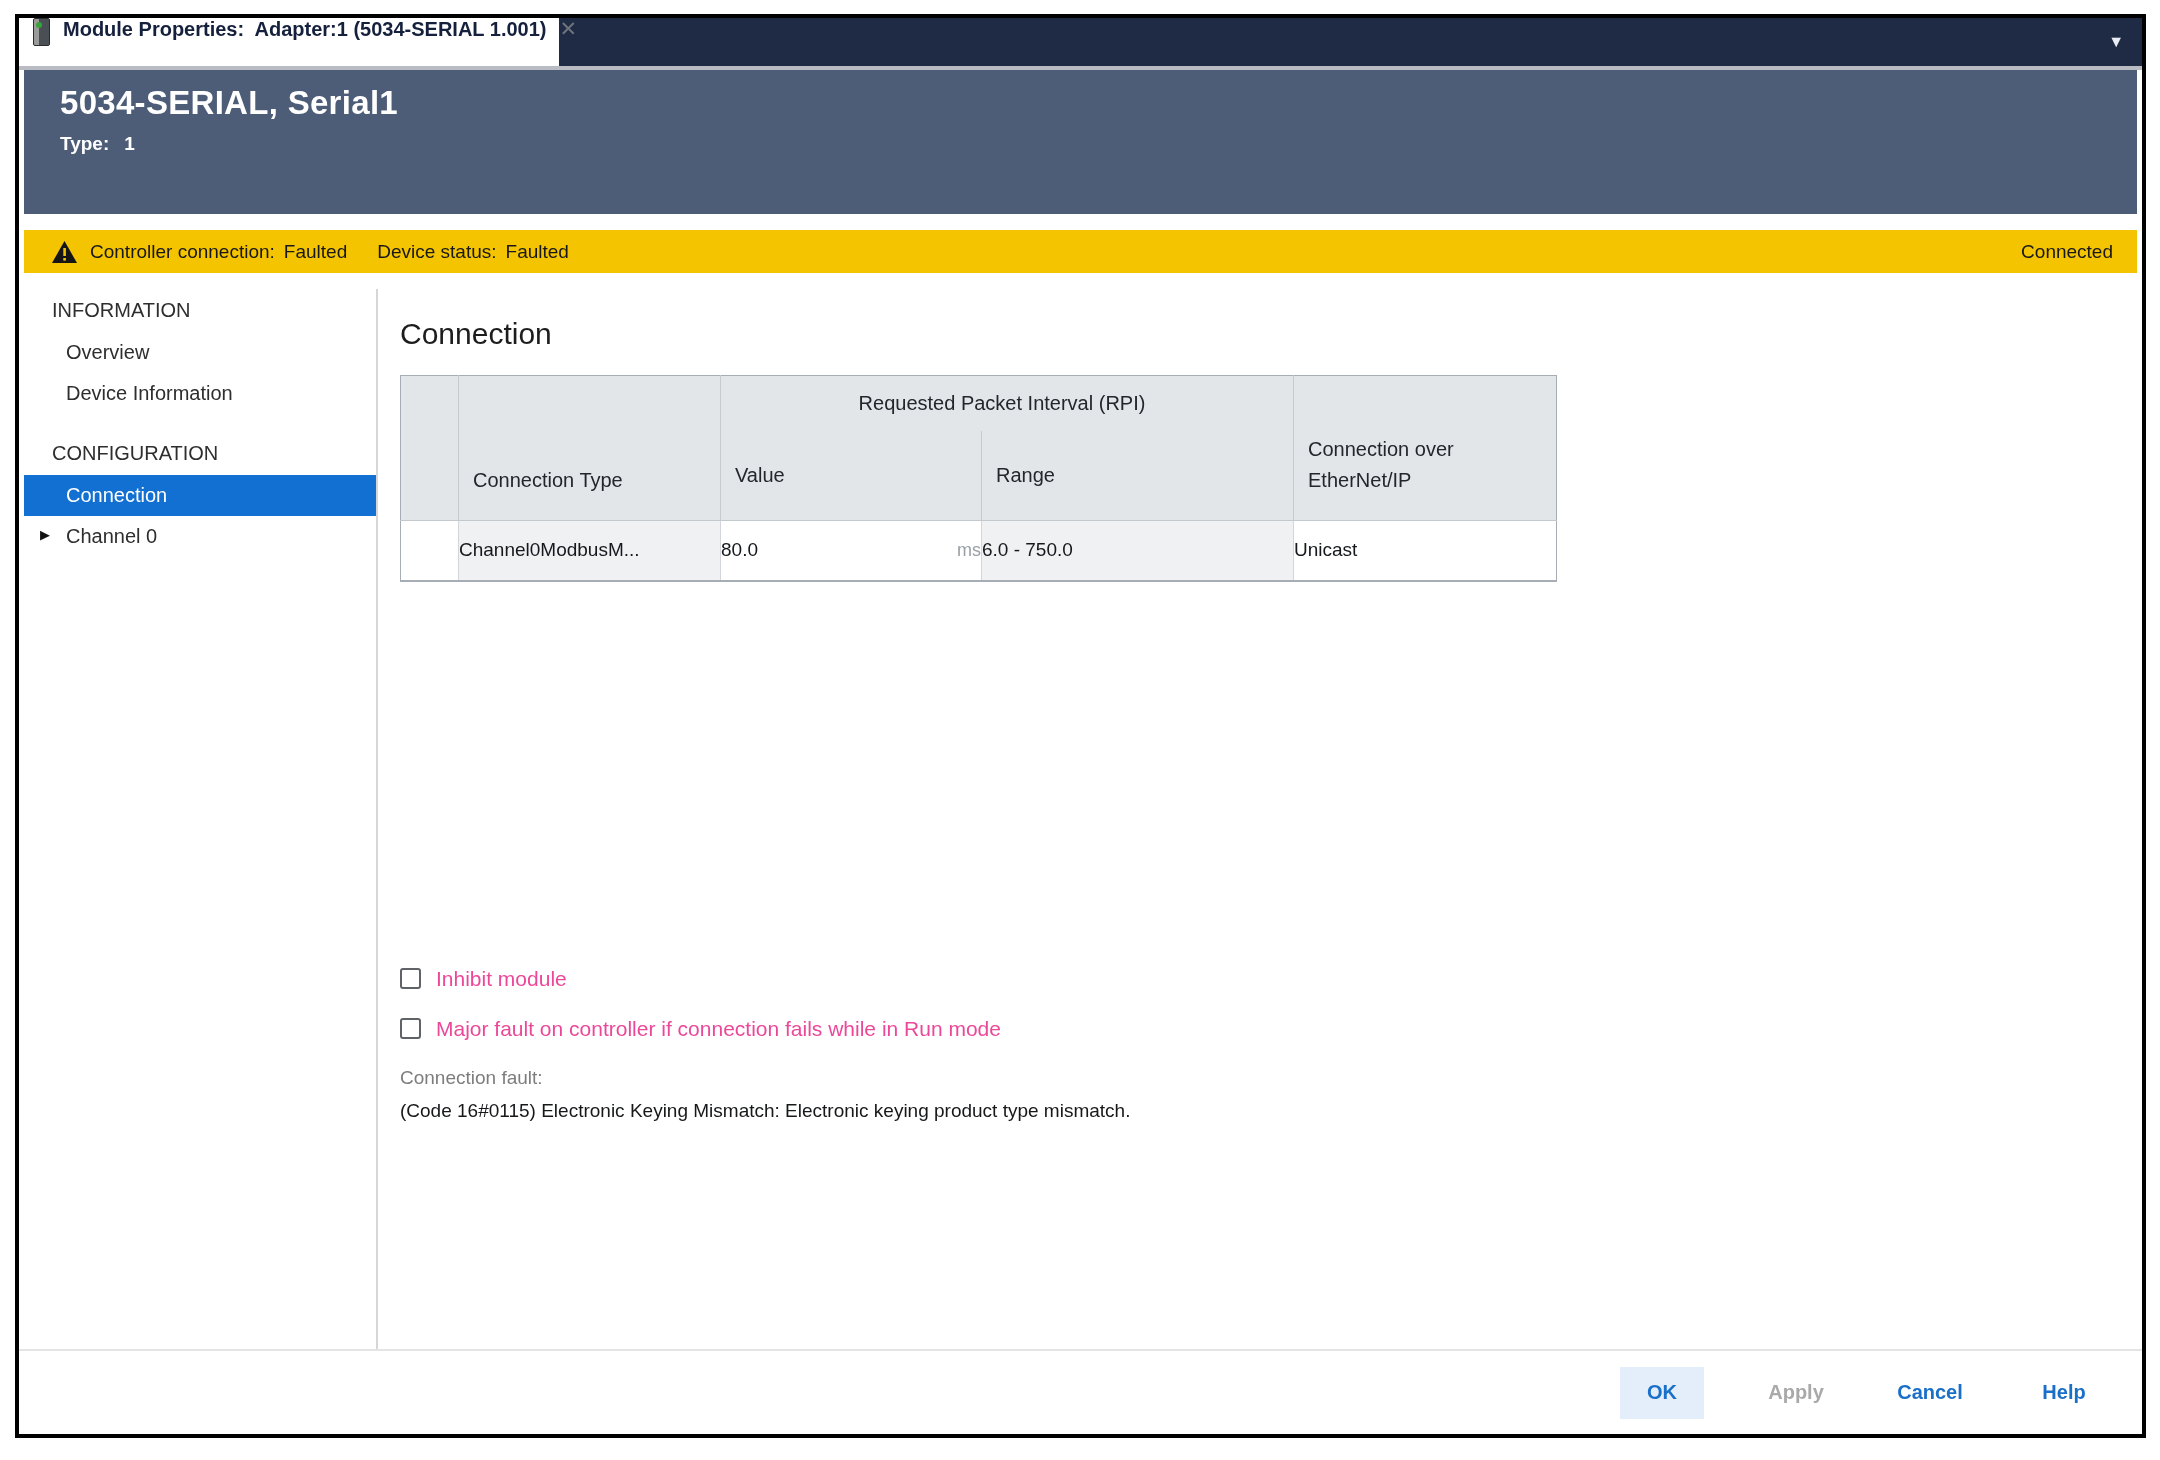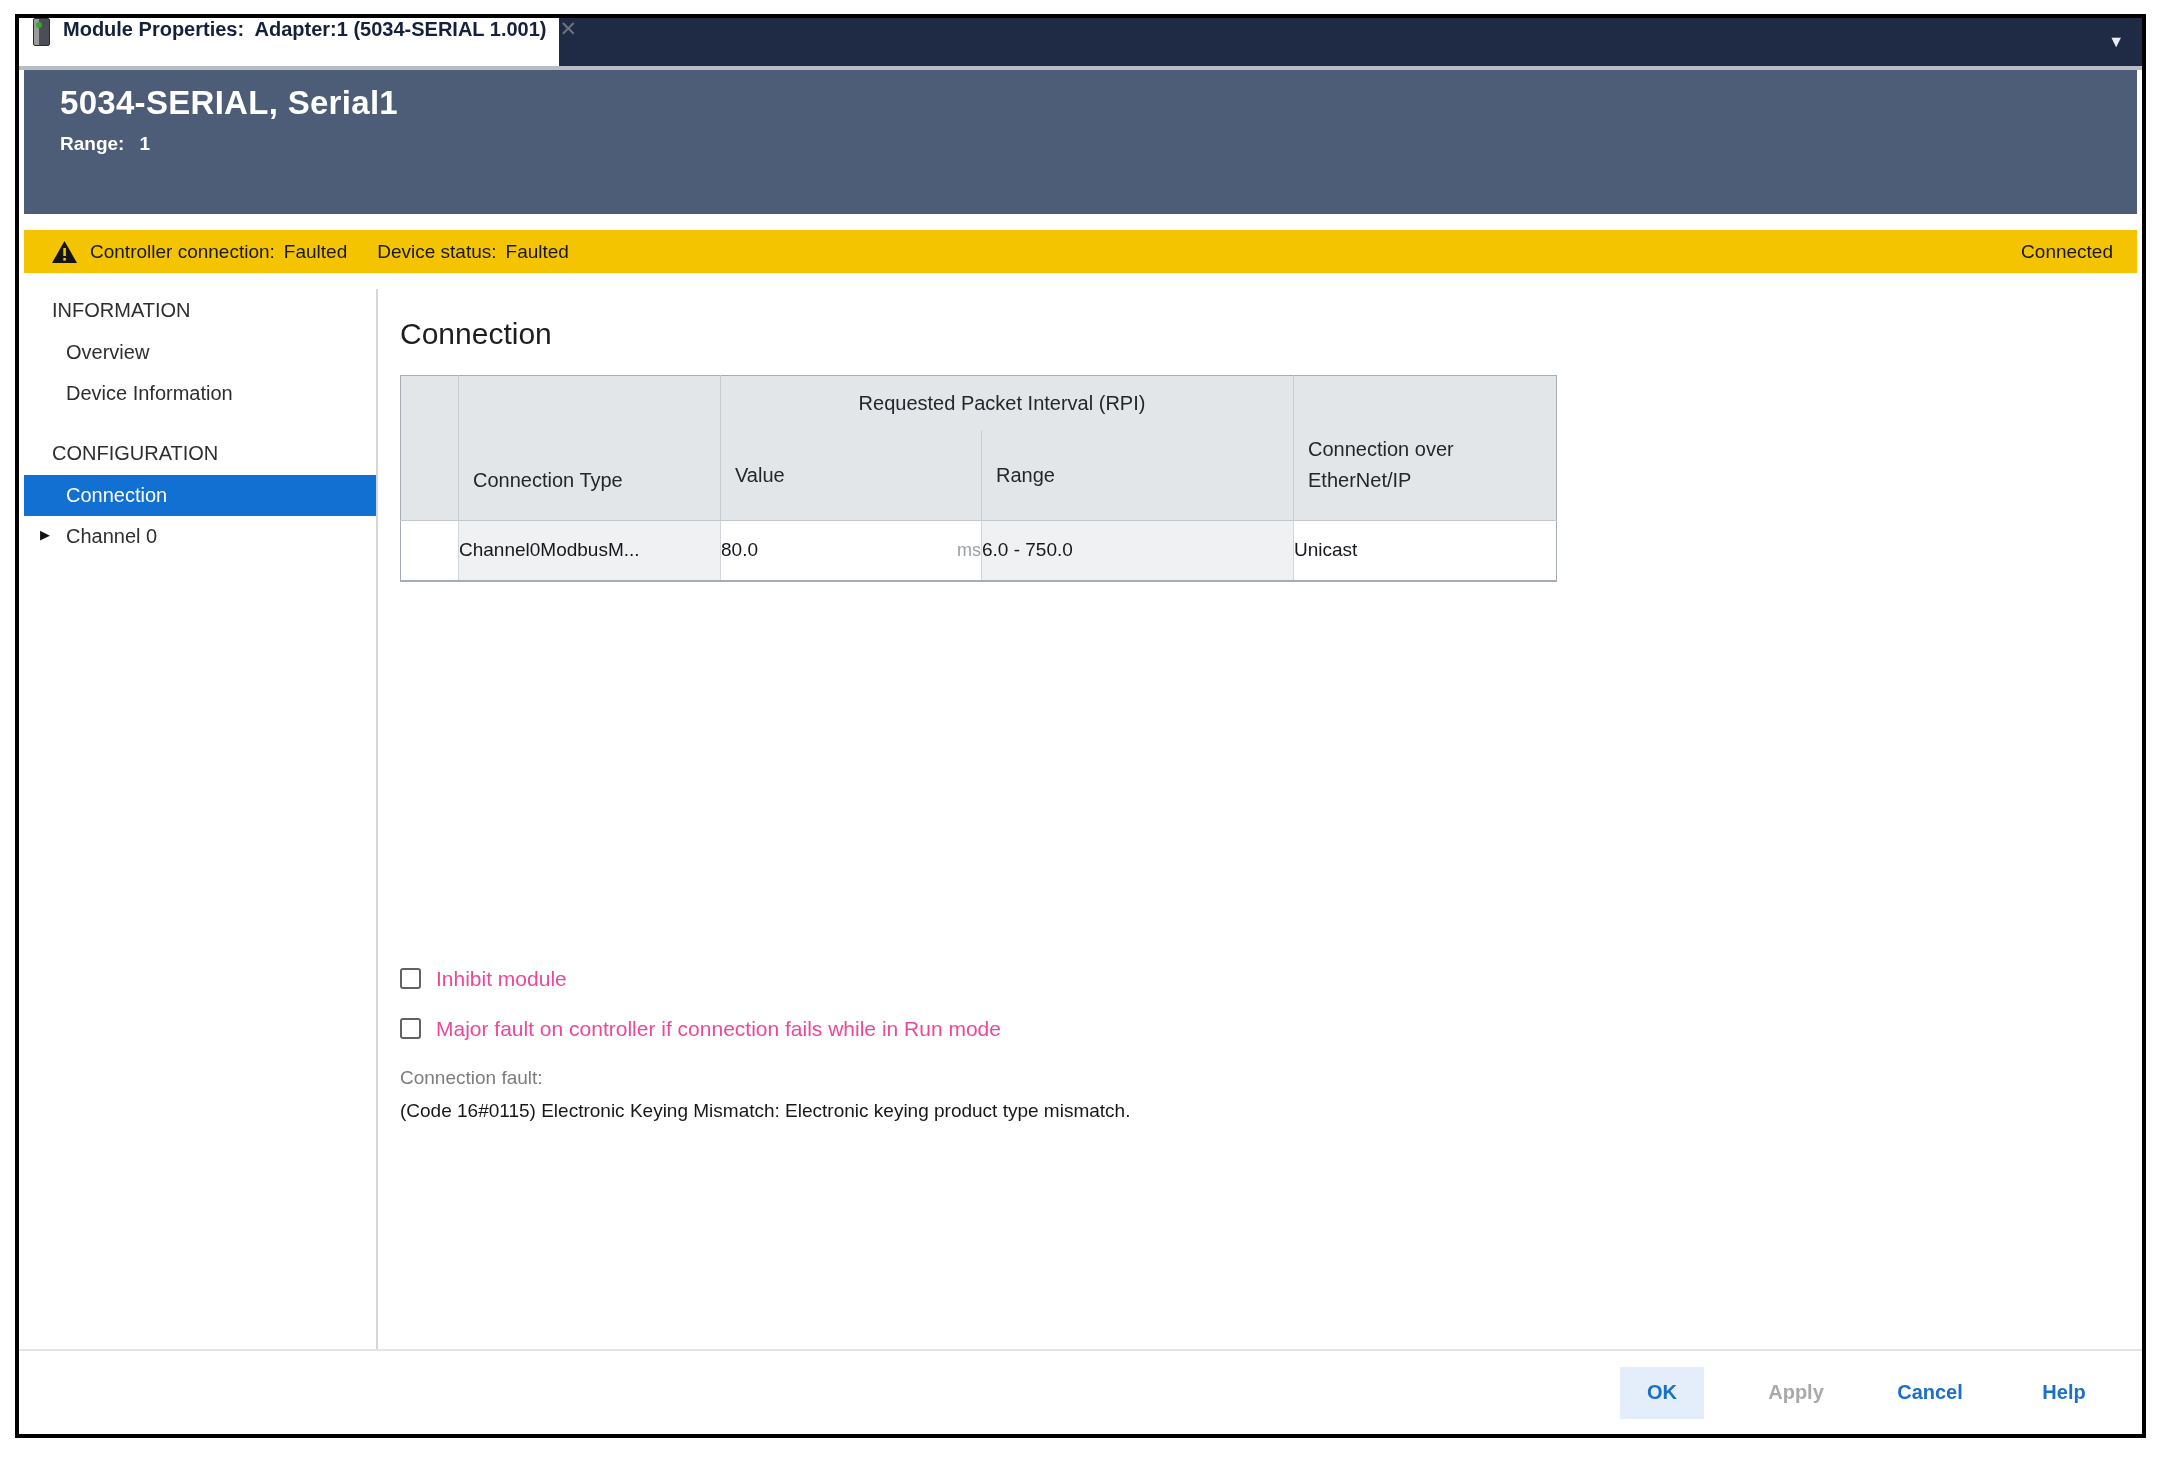--- a/index.html
+++ b/index.html
@@ -93,21 +93,21 @@
       <span class="tab-label">Module Properties:  Adapter:1 (5034-SERIAL 1.001)</span>
       <span class="tab-close">✕</span>
     </div>
     <span class="tab-caret">▼</span>
   </div>
   <div class="tabbar-sep"></div>
 
   <div class="header">
     <div class="title">5034-SERIAL, Serial1</div>
     <div class="meta">
-      <span class="lbl">Range:</span><span>1</span>
+      <span class="lbl">Type:</span><span>1</span>
     </div>
   </div>
 
   <div class="statusbar">
     <span class="warn-icon">
       <svg width="25" height="22" viewBox="0 0 25 22">
           <polygon points="12.5,0 25,22 0,22" fill="#151515"></polygon>
           <rect x="11.3" y="7" width="2.6" height="8" fill="#f5c400"></rect>
           <rect x="11.3" y="17" width="2.6" height="2.6" fill="#f5c400"></rect>
         </svg>

